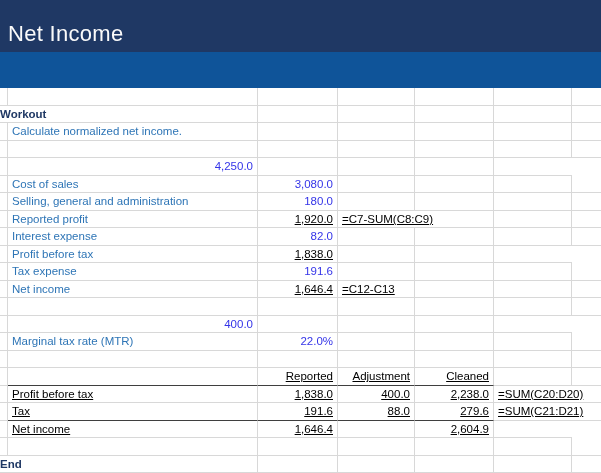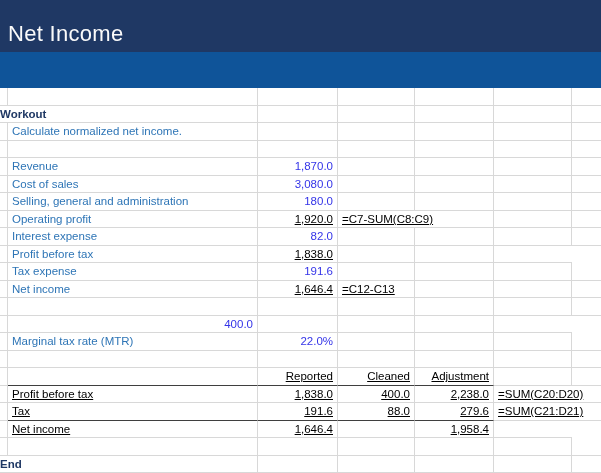--- a/index.html
+++ b/index.html
@@ -73,22 +73,21 @@
       <div class="cell colA"></div>
       <div class="cell "></div>
       <div class="cell "></div>
       <div class="cell "></div>
       <div class="cell "></div>
       <div class="cell "></div>
       <div class="cell "></div>
     </div>
     <div class="row">
       <div class="cell colA"></div>
-      <div class="cell blue-label">Revenue</div>
-      <div class="cell blue-num num">1,870.0</div>
+      <div class="cell blue-num num">4,250.0</div>
       <div class="cell "></div>
       <div class="cell "></div>
       <div class="cell "></div>
       <div class="cell "></div>
     </div>
     <div class="row">
       <div class="cell colA"></div>
       <div class="cell blue-label">Cost of sales</div>
       <div class="cell blue-num num">3,080.0</div>
       <div class="cell "></div>
@@ -100,21 +99,21 @@
       <div class="cell colA"></div>
       <div class="cell blue-label">Selling, general and administration</div>
       <div class="cell blue-num num">180.0</div>
       <div class="cell "></div>
       <div class="cell "></div>
       <div class="cell "></div>
       <div class="cell "></div>
     </div>
     <div class="row">
       <div class="cell colA"></div>
-      <div class="cell blue-label">Operating profit</div>
+      <div class="cell blue-label">Reported profit</div>
       <div class="cell black num">1,920.0</div>
       <div class="cell black span2">=C7-SUM(C8:C9)</div>
       <div class="cell "></div>
       <div class="cell "></div>
     </div>
     <div class="row">
       <div class="cell colA"></div>
       <div class="cell blue-label">Interest expense</div>
       <div class="cell blue-num num">82.0</div>
       <div class="cell "></div>
@@ -180,22 +179,22 @@
       <div class="cell "></div>
       <div class="cell "></div>
       <div class="cell "></div>
       <div class="cell "></div>
       <div class="cell "></div>
     </div>
     <div class="row">
       <div class="cell colA"></div>
       <div class="cell  bb-dark"></div>
       <div class="cell black num bb-dark">Reported</div>
+      <div class="cell black num bb-dark">Adjustment</div>
       <div class="cell black num bb-dark">Cleaned</div>
-      <div class="cell black num bb-dark">Adjustment</div>
       <div class="cell "></div>
       <div class="cell "></div>
     </div>
     <div class="row">
       <div class="cell colA"></div>
       <div class="cell black">Profit before tax</div>
       <div class="cell black num">1,838.0</div>
       <div class="cell black num">400.0</div>
       <div class="cell black num">2,238.0</div>
       <div class="cell black span2">=SUM(C20:D20)</div>
@@ -206,21 +205,21 @@
       <div class="cell black num bb-dark">191.6</div>
       <div class="cell black num bb-dark">88.0</div>
       <div class="cell black num bb-dark">279.6</div>
       <div class="cell black span2">=SUM(C21:D21)</div>
     </div>
     <div class="row">
       <div class="cell colA"></div>
       <div class="cell black">Net income</div>
       <div class="cell black num">1,646.4</div>
       <div class="cell black num"></div>
-      <div class="cell black num">1,958.4</div>
+      <div class="cell black num">2,604.9</div>
       <div class="cell "></div>
     </div>
     <div class="row">
       <div class="cell colA"></div>
       <div class="cell "></div>
       <div class="cell "></div>
       <div class="cell "></div>
       <div class="cell "></div>
       <div class="cell "></div>
       <div class="cell "></div>

